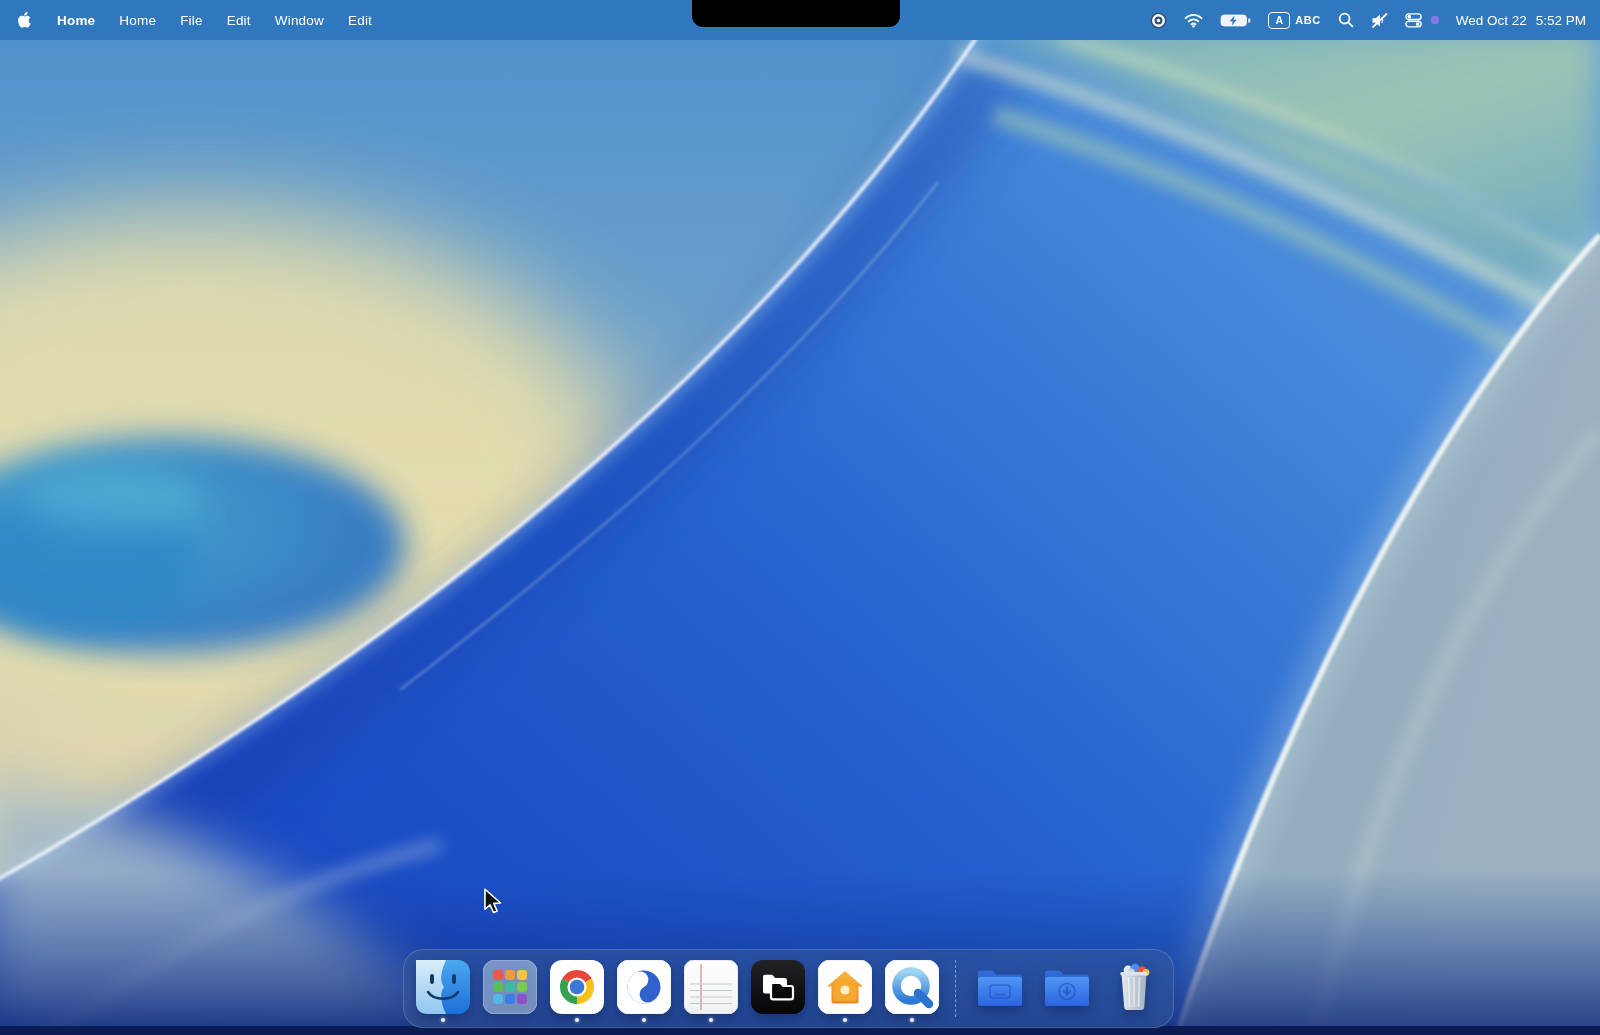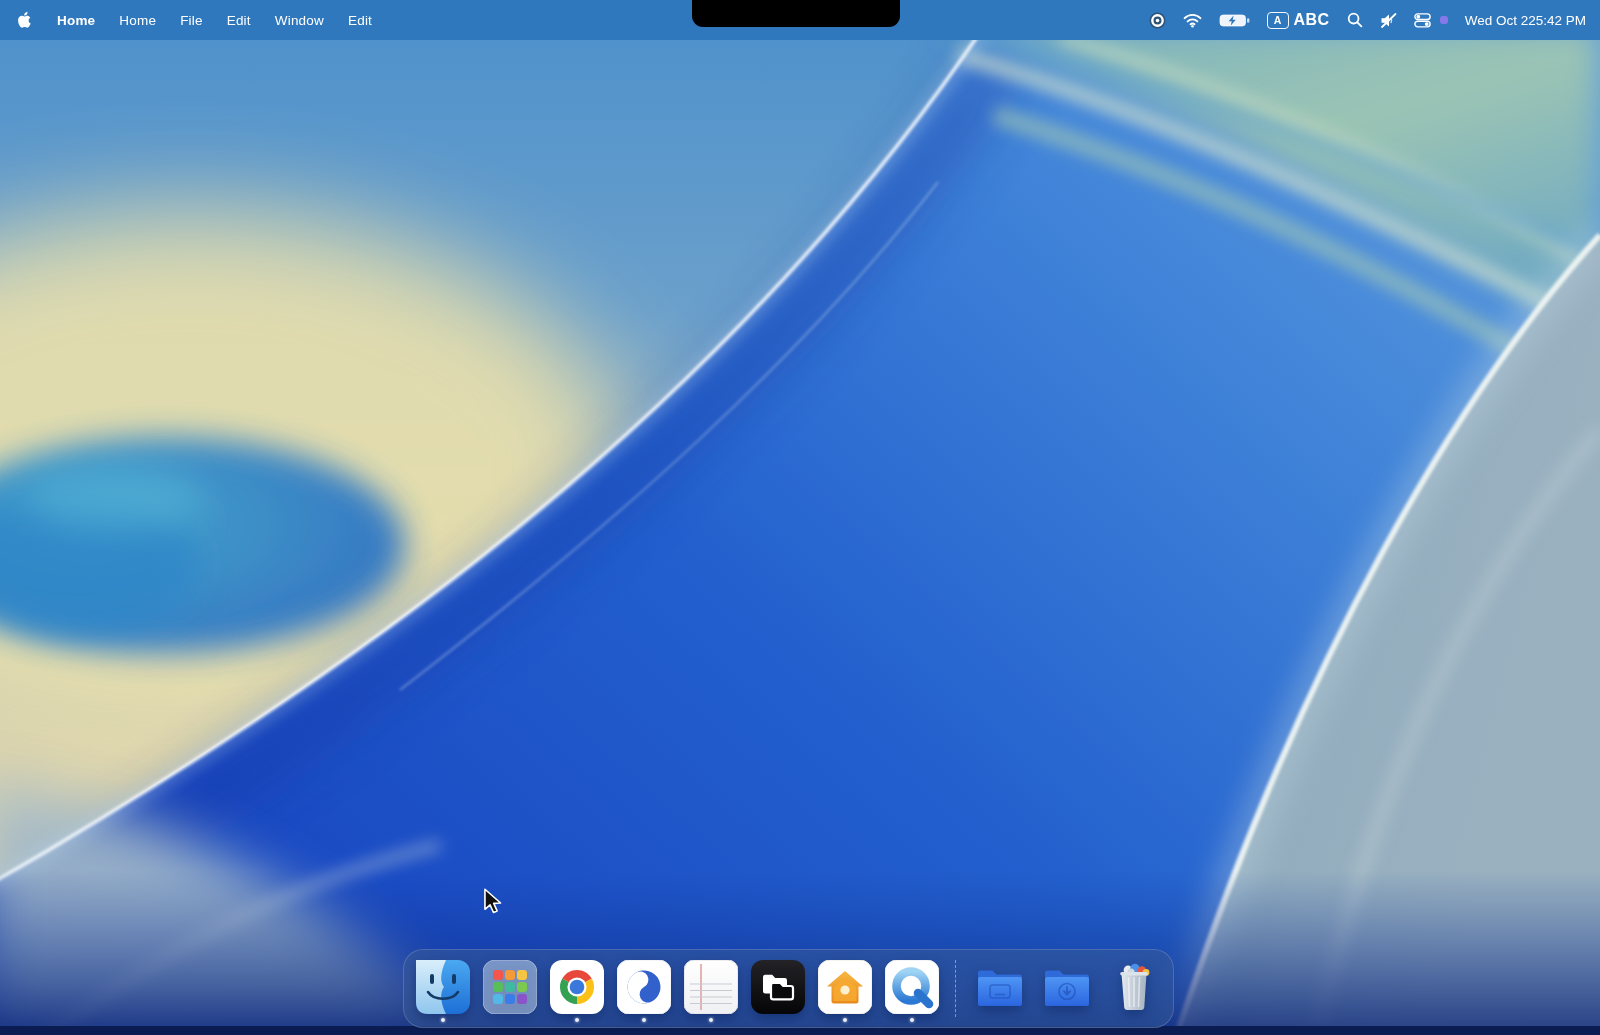--- a/index.html
+++ b/index.html
@@ -14,23 +14,23 @@
   .mb-left{display:flex;align-items:center;gap:24px;}
   .mb-item{cursor:default;letter-spacing:.2px;}
   .mb-item.active{font-weight:700;}
   .mb-apple svg{display:block;}
   .mb-right{display:flex;align-items:center;gap:17px;}
   .st{display:flex;align-items:center;gap:5px;}
   .st svg{display:block;}
   .inp-key{display:inline-flex;align-items:center;justify-content:center;
     width:20px;height:15px;border:1.4px solid rgba(255,255,255,.95);border-radius:4px;
     font-size:10.5px;font-weight:700;}
-  .inp-abc{font-size:16px;font-weight:600;letter-spacing:.5px;}
+  .inp-abc{font-size:11px;font-weight:600;letter-spacing:.5px;}
   .cc-dot{width:8px;height:8px;border-radius:3px;background:#8678E8;margin-left:4px;}
-  .clock{display:flex;font-size:13.5px;font-weight:500;}
+  .clock{display:flex;gap:9px;font-size:13.5px;font-weight:500;}
 
   #notch{position:absolute;top:0;left:692px;width:208px;height:27px;background:#000;
     border-radius:0 0 11px 11px;z-index:6;}
 
   
   #dock{position:absolute;left:403px;top:949px;height:79px;box-sizing:border-box;
     display:flex;align-items:flex-start;padding:10px 12px;gap:13px;
     background:rgba(62,96,152,.46);border:1px solid rgba(255,255,255,.16);
     border-radius:20px;backdrop-filter:blur(18px);z-index:4;}
   .dock-item{position:relative;width:54px;height:54px;cursor:pointer;}
@@ -192,21 +192,21 @@
         <svg width="17" height="15" viewBox="0 0 17 15" fill="none" stroke="#fff" stroke-width="1.4">
           <rect x=".9" y=".9" width="15.2" height="5.6" rx="2.8"></rect>
           <circle cx="4.3" cy="3.7" r="1.9" fill="#fff" stroke="none"></circle>
           <rect x=".9" y="8.3" width="15.2" height="5.6" rx="2.8"></rect>
           <circle cx="12.7" cy="11.1" r="1.9" fill="#fff" stroke="none"></circle>
         </svg>
         <span class="cc-dot"></span>
       </span>
       <span class="clock">
         <span>Wed Oct 22</span>
-        <span>5:42 PM</span>
+        <span>5:52 PM</span>
       </span>
     </div>
   </div>
 
   <div id="notch"></div>
 
   <div id="dock">
 
     <div class="dock-item" title="Finder">
       <svg viewBox="0 0 54 54">

